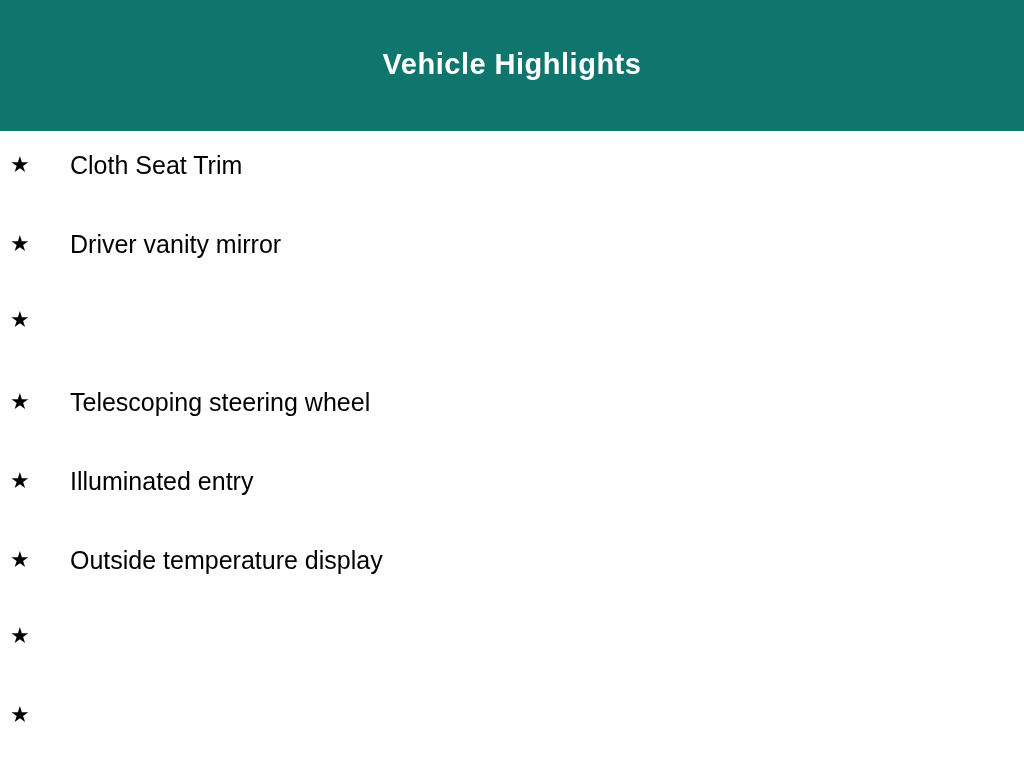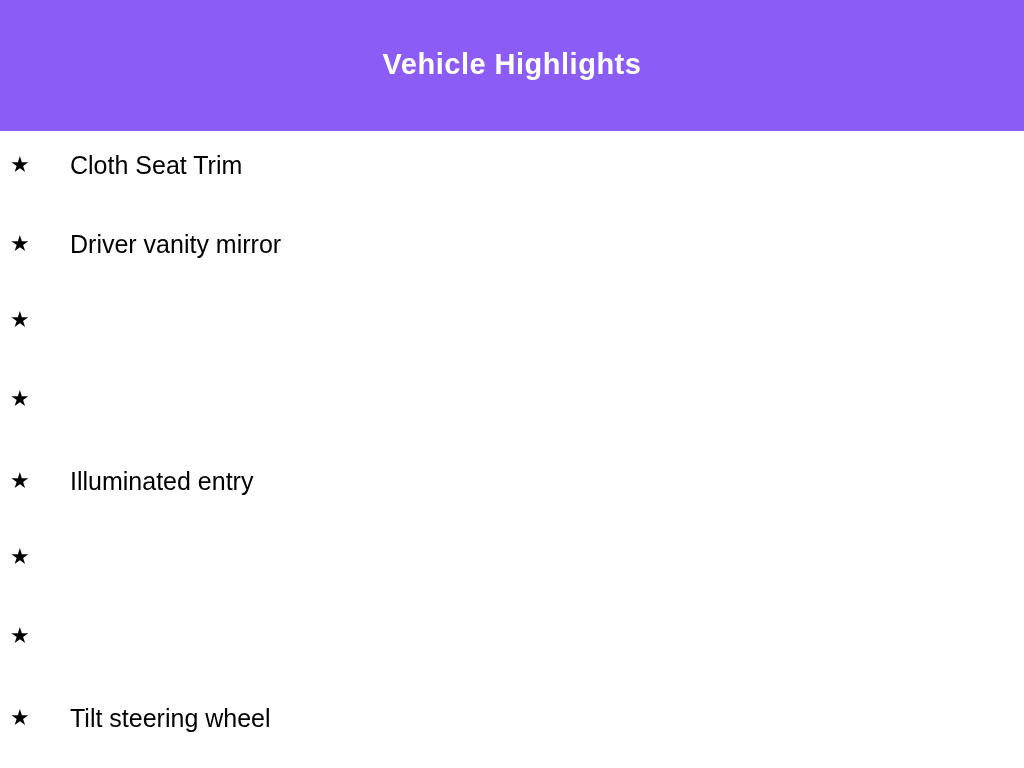--- a/index.html
+++ b/index.html
@@ -15,21 +15,21 @@
   }
   .page {
     width: 1024px;
     height: 768px;
     position: relative;
     background: #ffffff;
   }
   .header-bar {
     width: 100%;
     height: 131px;
-    background: #8b5cf6;
+    background: #0f766e;
     display: flex;
     align-items: center;
     justify-content: center;
     box-sizing: border-box;
   }
   .header-title {
     color: #ffffff;
     font-family: "Liberation Sans", sans-serif;
     font-size: 29px;
     font-weight: bold;
@@ -87,30 +87,31 @@
     </li>
     <li class="feature-item">
       <span class="bullet-star">★</span>
       <span class="feature-label">Driver vanity mirror</span>
     </li>
     <li class="feature-item">
       <span class="bullet-star">★</span>
     </li>
     <li class="feature-item">
       <span class="bullet-star">★</span>
+      <span class="feature-label">Telescoping steering wheel</span>
     </li>
     <li class="feature-item">
       <span class="bullet-star">★</span>
       <span class="feature-label">Illuminated entry</span>
     </li>
     <li class="feature-item">
       <span class="bullet-star">★</span>
+      <span class="feature-label">Outside temperature display</span>
     </li>
     <li class="feature-item">
       <span class="bullet-star">★</span>
     </li>
     <li class="feature-item">
       <span class="bullet-star">★</span>
-      <span class="feature-label">Tilt steering wheel</span>
     </li>
   </ul>
 
 </div>
 
 </body></html>

